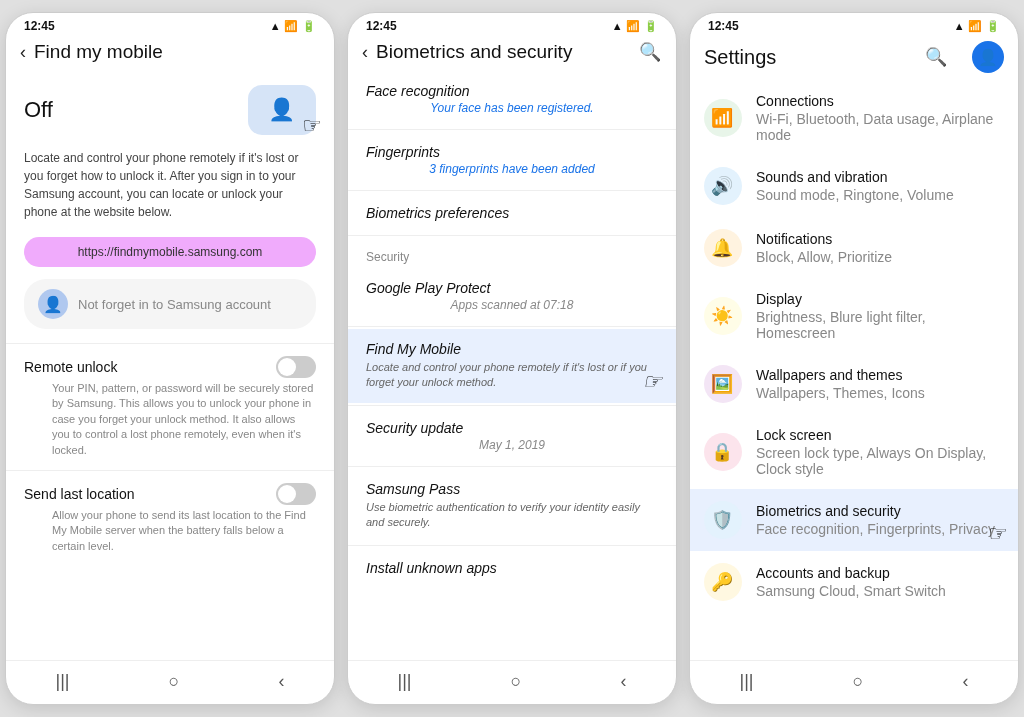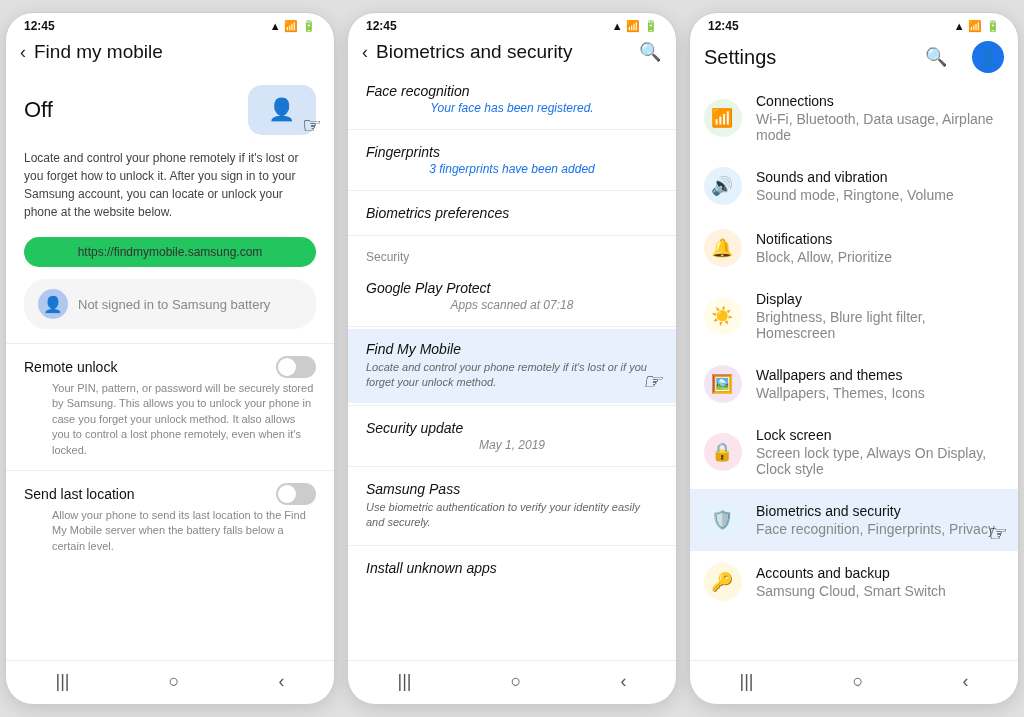--- a/index.html
+++ b/index.html
@@ -100,21 +100,21 @@
       right: -6px;
     }
     .p1-desc {
       font-size: 12px;
       color: #444;
       padding: 8px 18px 12px 18px;
       line-height: 1.5;
     }
     .p1-url-box {
       margin: 4px 18px 12px 18px;
-      background: #22c55e;
+      background: #f0abfc;
       border-radius: 20px;
       padding: 8px 14px;
       font-size: 12px;
       color: #333;
       text-align: center;
     }
     .p1-account-row {
       margin: 6px 18px 14px 18px;
       background: #f5f5f5;
       border-radius: 22px;
@@ -323,21 +323,21 @@
       <span class="p1-off-label">Off</span>
       <div class="p1-toggle-circle relative">
         <span style="font-size:22px;">👤</span>
         <span class="cursor-hand">☞</span>
       </div>
     </div>
     <div class="p1-desc">Locate and control your phone remotely if it's lost or you forget how to unlock it. After you sign in to your Samsung account, you can locate or unlock your phone at the website below.</div>
     <div class="p1-url-box">https://findmymobile.samsung.com</div>
     <div class="p1-account-row">
       <div class="p1-account-icon">👤</div>
-      <span class="p1-account-text">Not signed in to Samsung battery</span>
+      <span class="p1-account-text">Not forget in to Samsung account</span>
     </div>
     <div class="p1-divider"></div>
     <div class="p1-setting-row">
       <div class="p1-setting-row-header">
         <span class="p1-setting-title">Remote unlock</span>
         <div class="toggle-switch off"></div>
       </div>
       <div class="p1-setting-desc">Your PIN, pattern, or password will be securely stored by Samsung. This allows you to unlock your phone in case you forget your unlock method. It also allows you to control a lost phone remotely, even when it's locked.</div>
     </div>
     <div class="p1-divider"></div>

